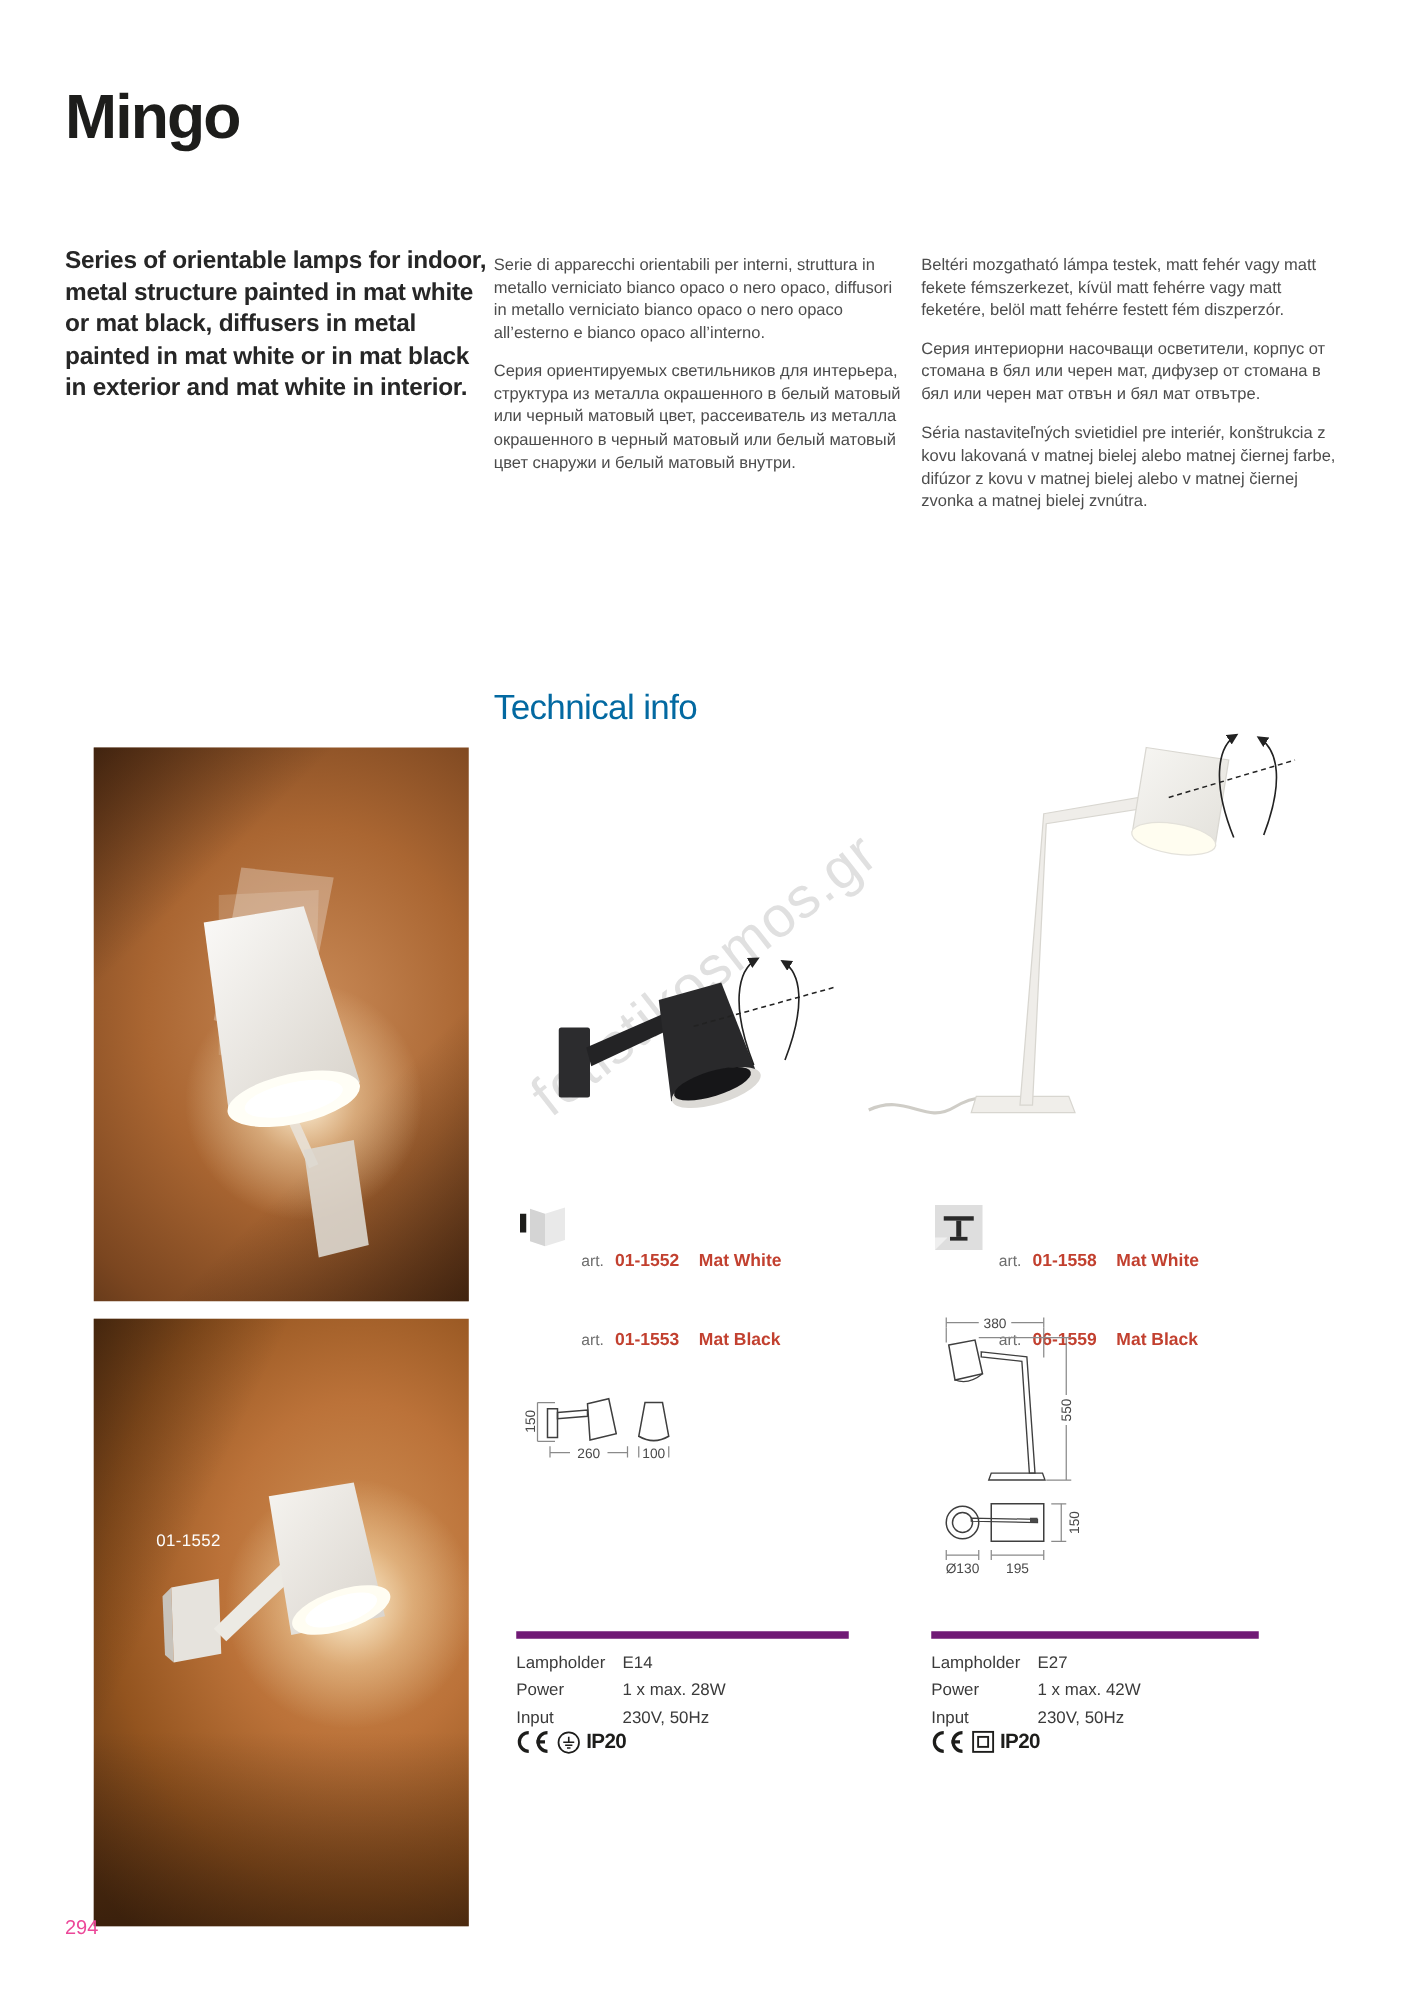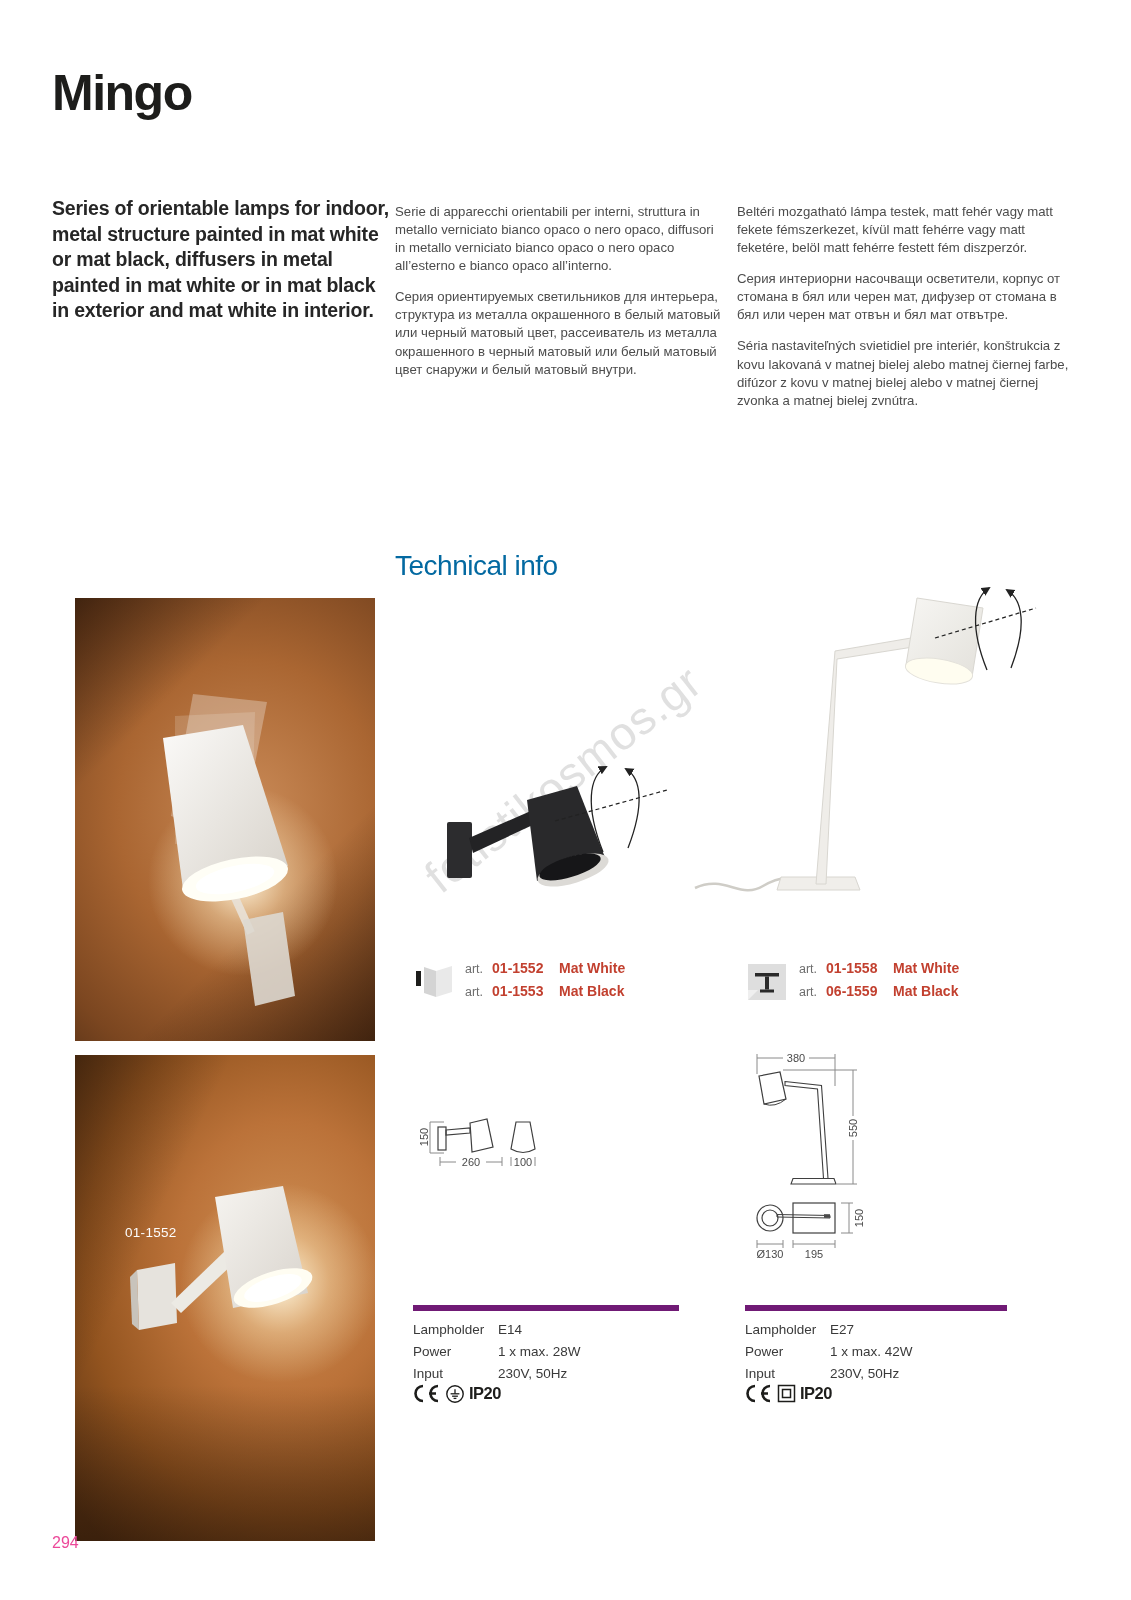--- a/index.html
+++ b/index.html
@@ -57,21 +57,21 @@
 
   .fig { position:absolute; }
   .fig-black-wall { left:405px; top:690px; width:300px; height:250px; }
   .fig-white-table { left:685px; top:558px; width:352px; height:338px; }
   .fig svg { display:block; width:100%; height:100%; }
 
   .art-block { position:absolute; display:flex; gap:11px; align-items:flex-start; }
   .art-block.left  { left:414px; top:958px; }
   .art-block.right { left:746px; top:958px; }
   .art-icon { flex:0 0 auto; margin-top:4px; }
-  .art-row { display:flex; gap:9px; align-items:baseline; line-height:21.5px; }
+  .art-row { display:flex; gap:9px; align-items:baseline; line-height:21.5px;margin-top:40px; }
   .art-prefix { color:#6e6e6e; font-size:12.5px; }
   .art-code   { color:#c2402f; font-weight:700; font-size:14px; min-width:58px; }
   .art-finish { color:#c2402f; font-weight:700; font-size:14px; }
 
   .dim-fig { position:absolute; }
   .dim-wall  { left:400px; top:1073px; width:185px; height:105px; }
   .dim-table { left:733px; top:1028px; width:175px; height:245px; }
   .dim-fig svg { display:block; width:100%; height:100%; }
   .dim-fig text { font-family:"Liberation Sans", sans-serif; font-size:11px; fill:#4a4a4a; }
 

